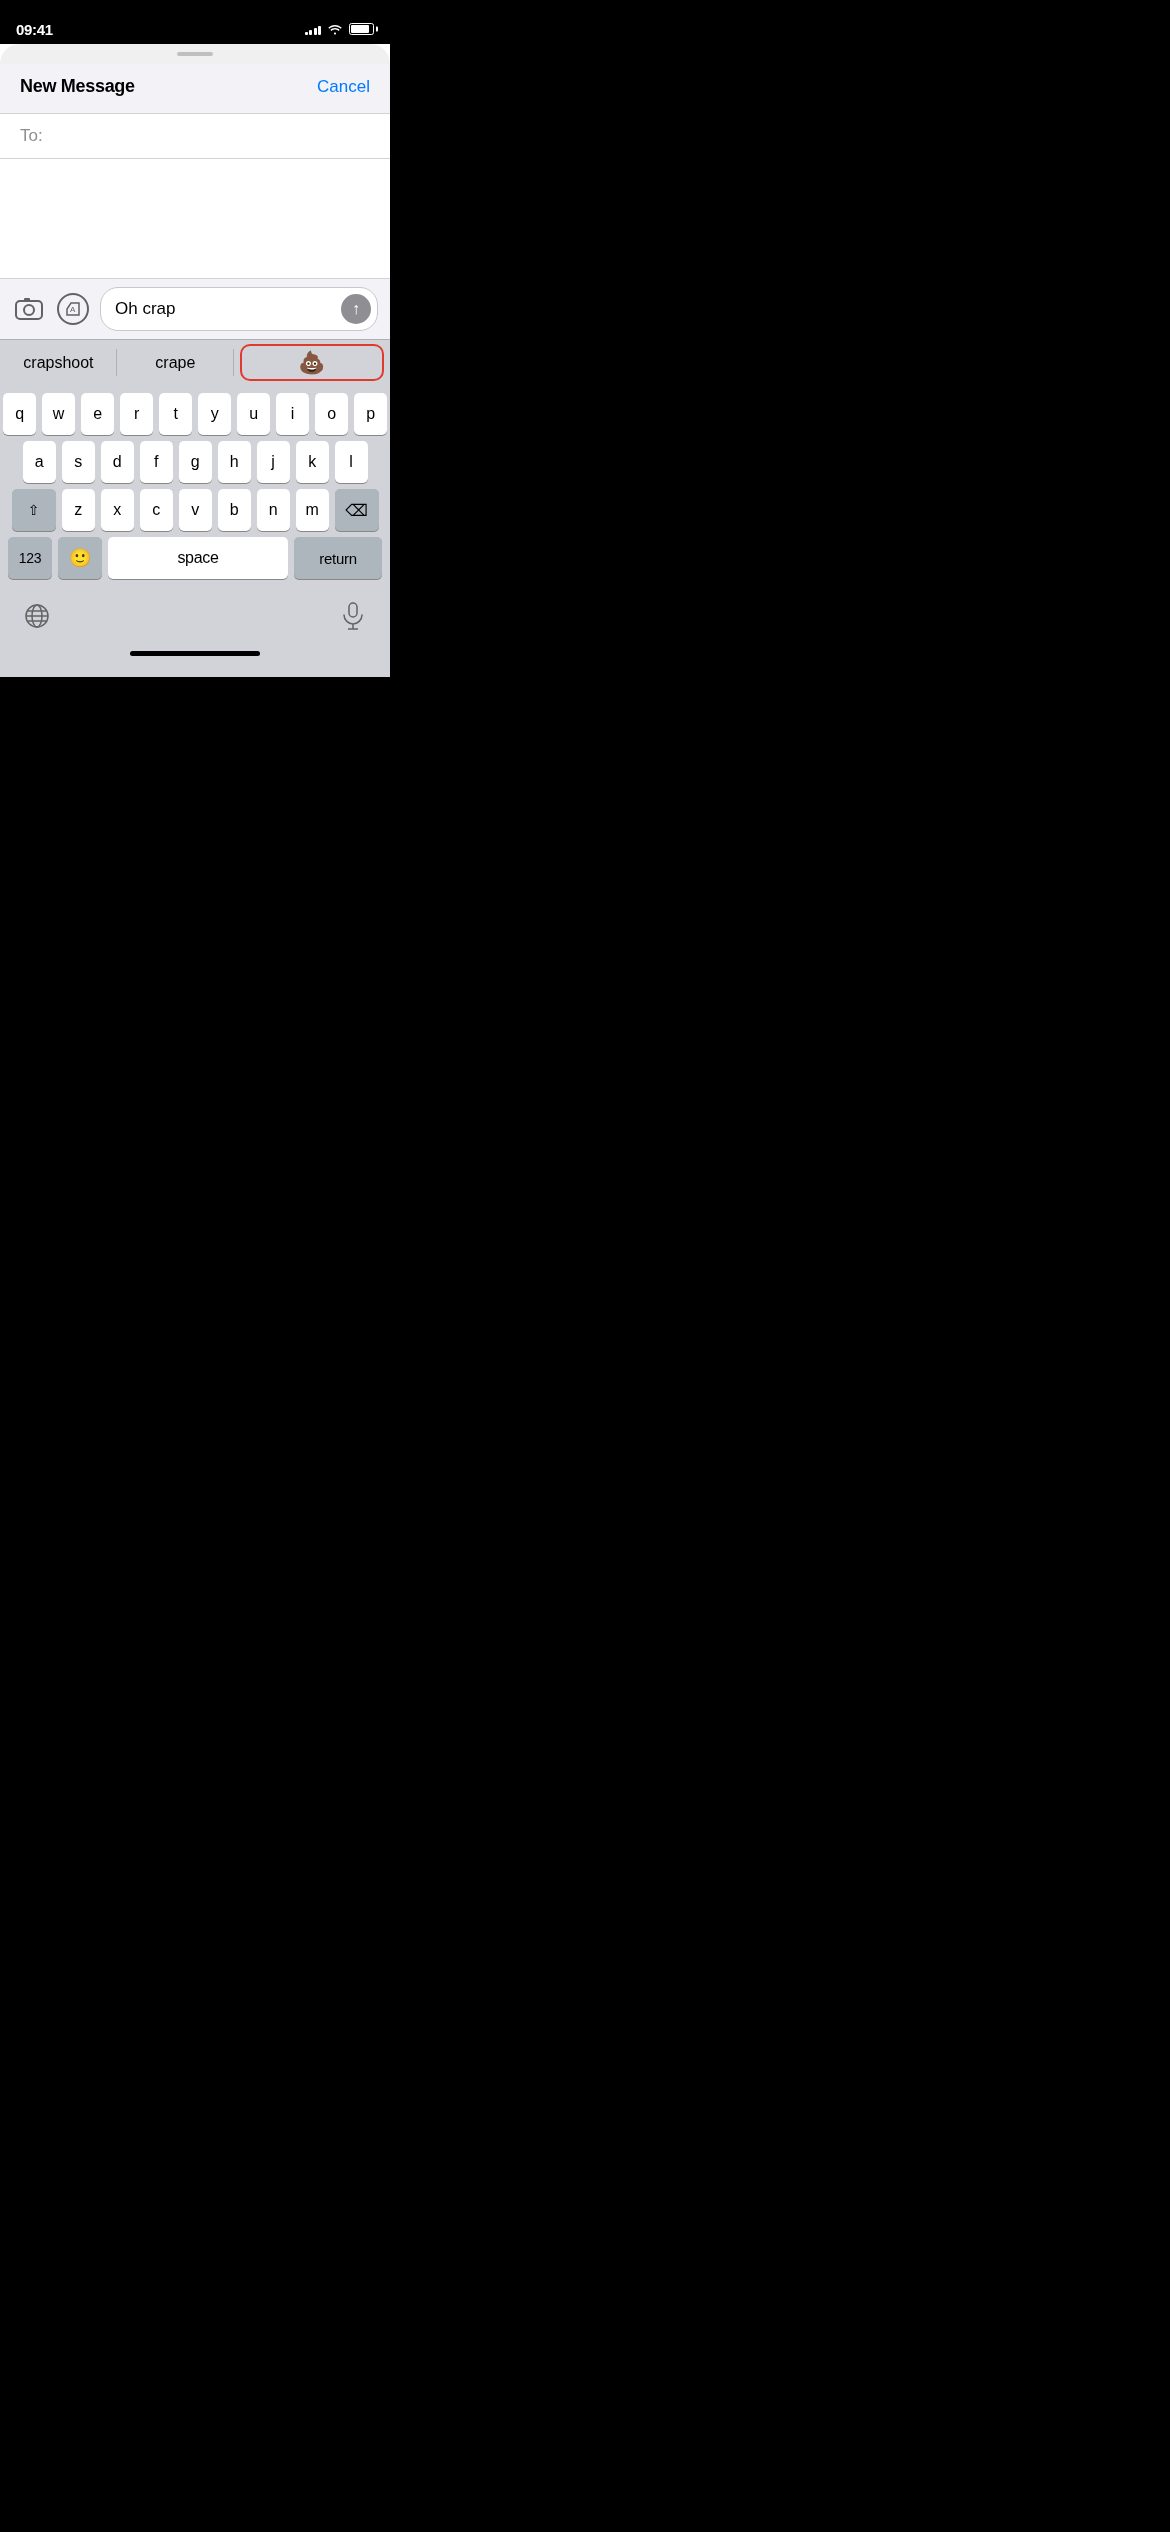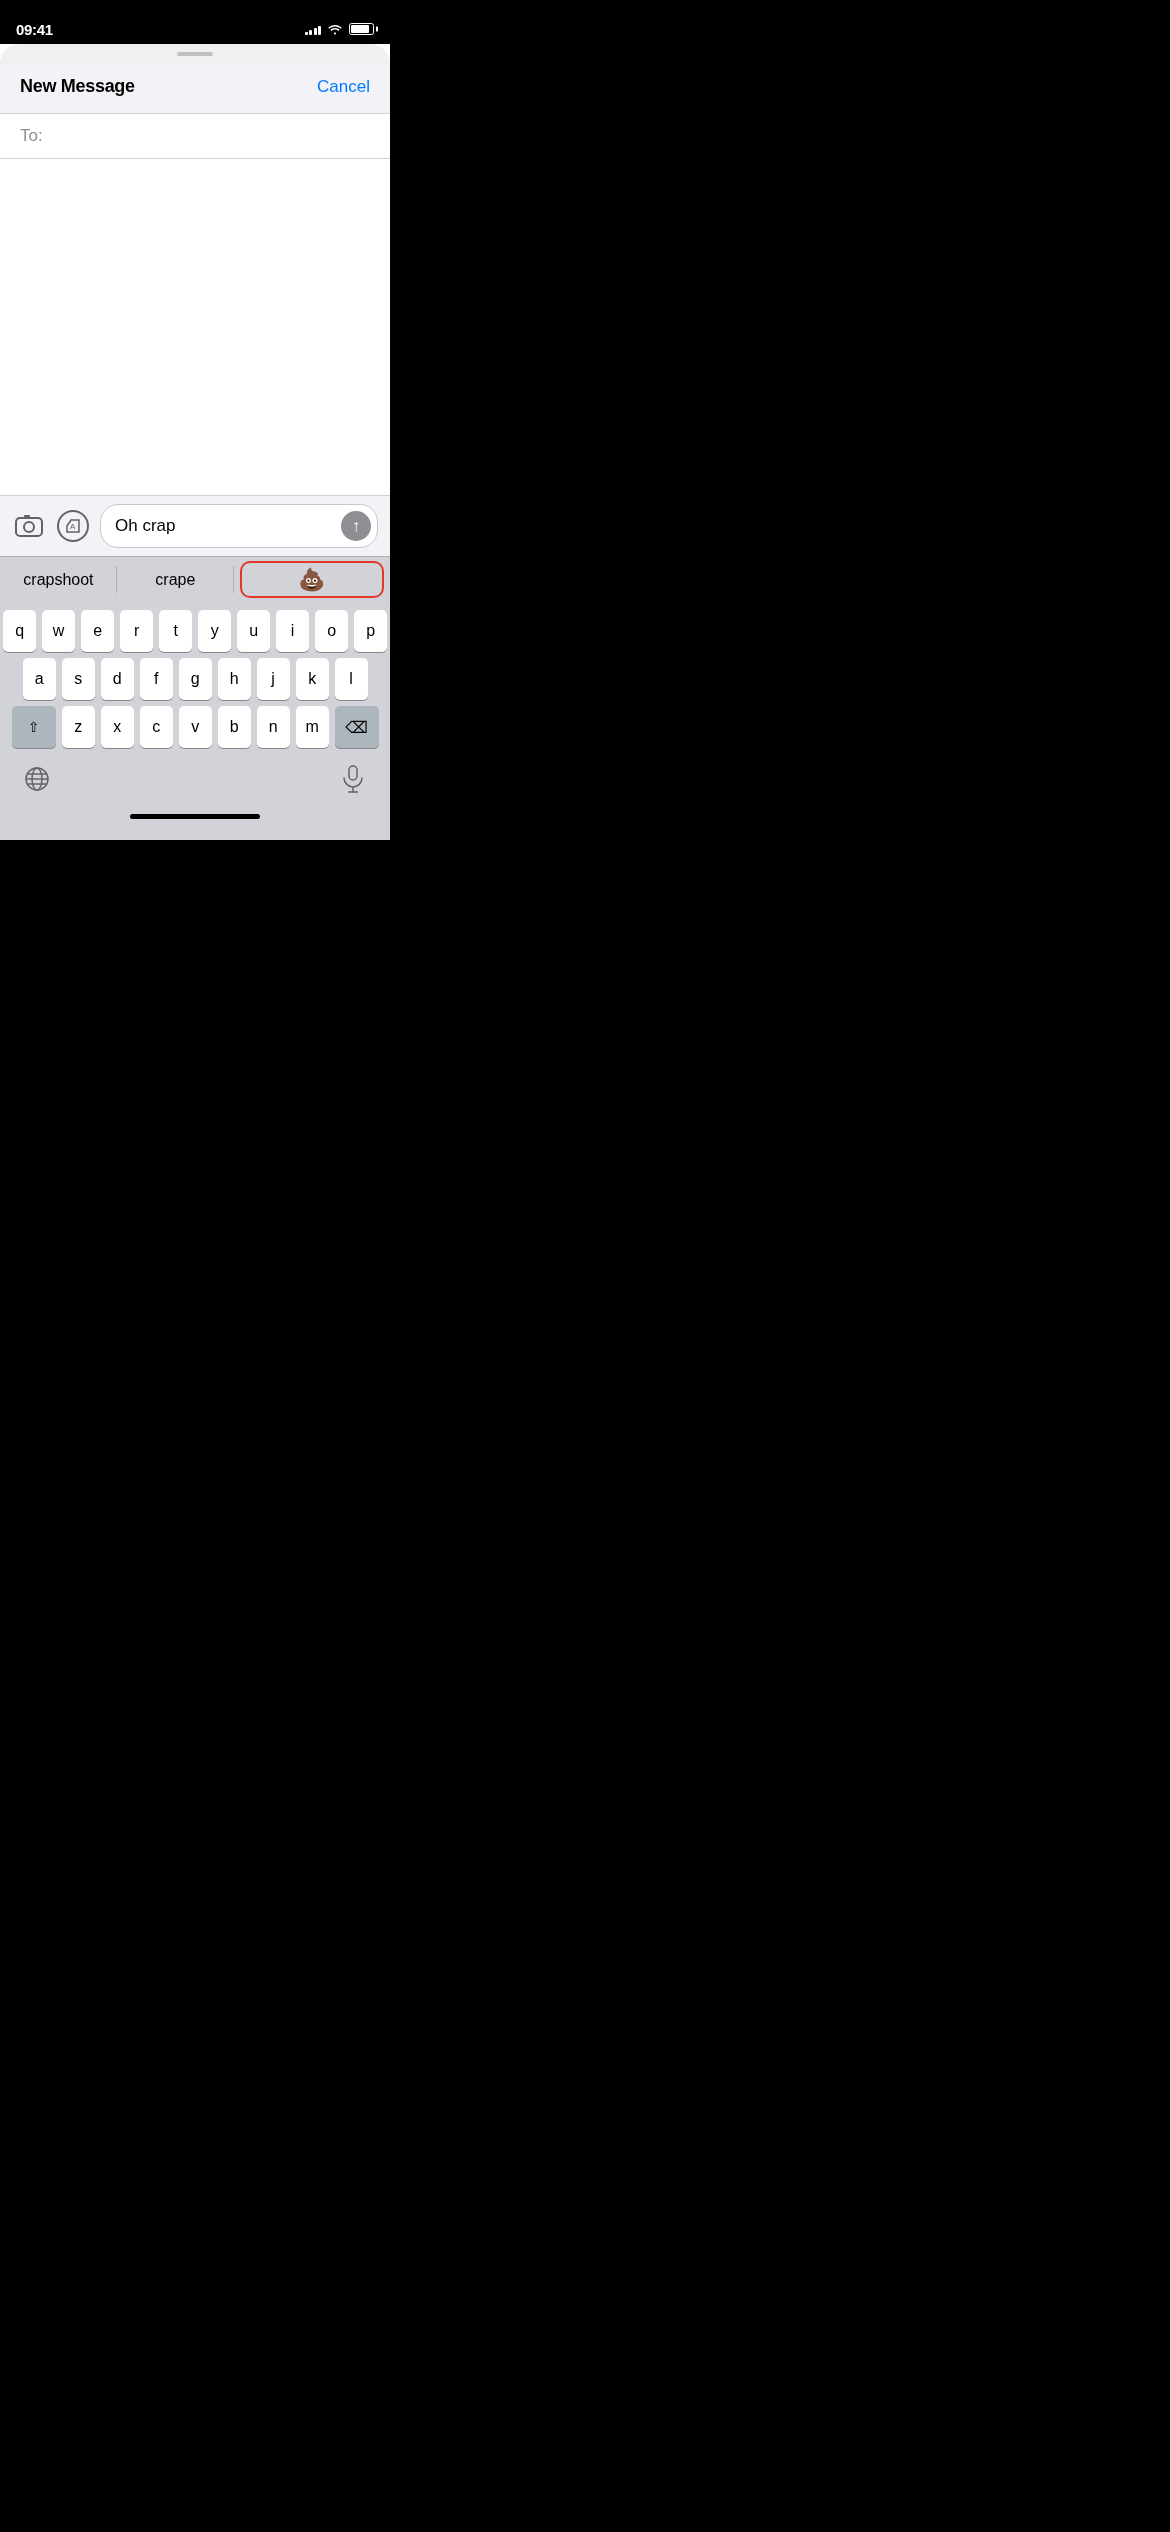--- a/index.html
+++ b/index.html
@@ -85,21 +85,21 @@
     .battery-fill {
       height: 100%;
       width: 85%;
       background: #fff;
       border-radius: 1px;
     }
 
     
     .app-container {
       width: 390px;
-      height: 840px;
+      height: 677px;
       background: #fff;
       display: flex;
       flex-direction: column;
       position: relative;
     }
 
     
     .pull-indicator {
       height: 20px;
       background: #f0f0f0;
@@ -536,20 +536,26 @@
       <div class="key">c</div>
       <div class="key">v</div>
       <div class="key">b</div>
       <div class="key">n</div>
       <div class="key">m</div>
       <div class="key delete-key special">
         <span class="delete-sym">⌫</span>
       </div>
     </div>
 
+    <div class="keyboard-row" style="padding-bottom:6px;">
+      <div class="key numbers special">123</div>
+      <div class="key emoji-key special">🙂</div>
+      <div class="key space">space</div>
+      <div class="key return-key special">return</div>
+    </div>
 
     <div class="keyboard-bottom">
       <div class="globe-key">
         <svg width="26" height="26" viewBox="0 0 26 26" fill="none">
           <circle cx="13" cy="13" r="11" stroke="#636366" stroke-width="1.5"></circle>
           <ellipse cx="13" cy="13" rx="5" ry="11" stroke="#636366" stroke-width="1.5"></ellipse>
           <line x1="2" y1="13" x2="24" y2="13" stroke="#636366" stroke-width="1.5"></line>
           <line x1="4" y1="8" x2="22" y2="8" stroke="#636366" stroke-width="1.5"></line>
           <line x1="4" y1="18" x2="22" y2="18" stroke="#636366" stroke-width="1.5"></line>
         </svg>

